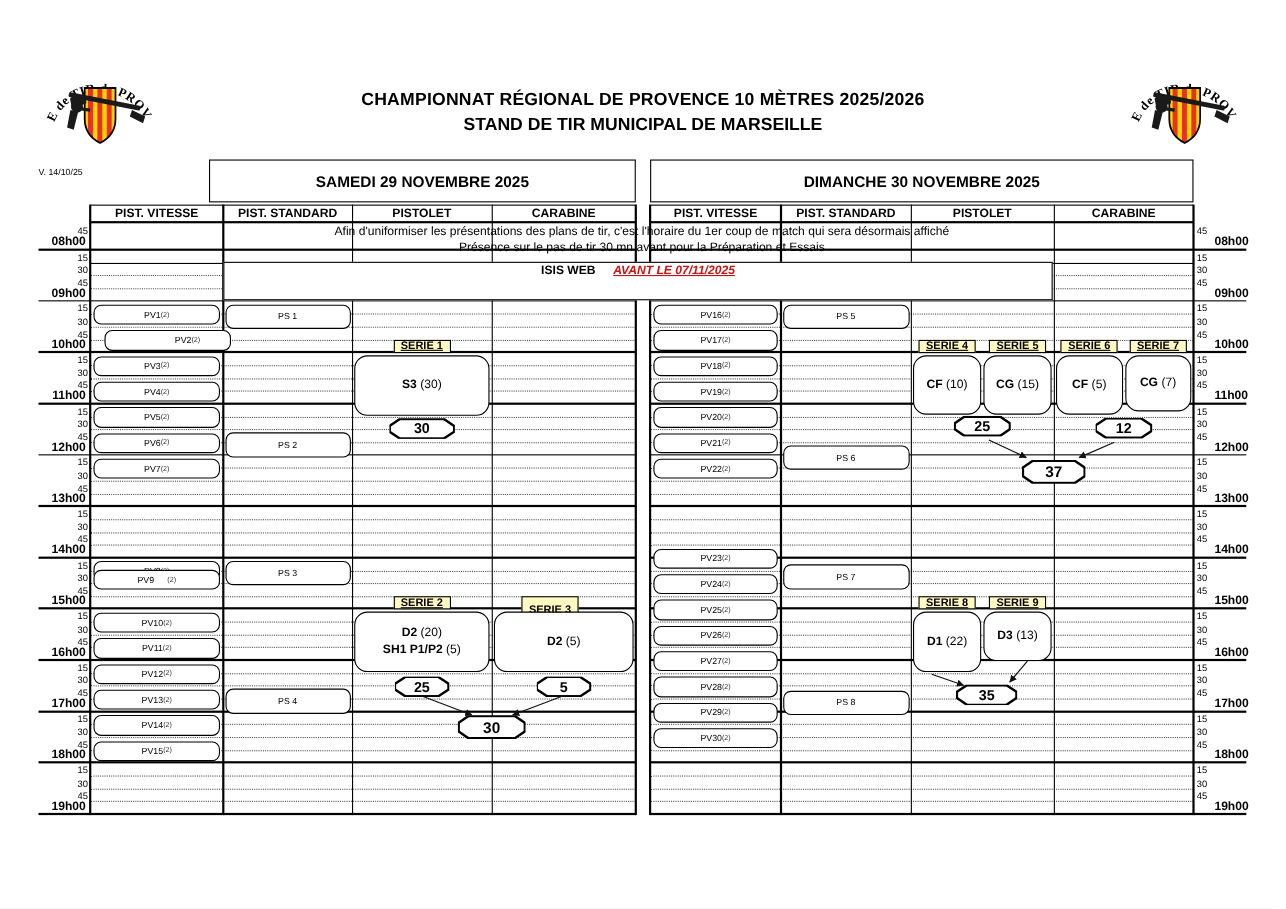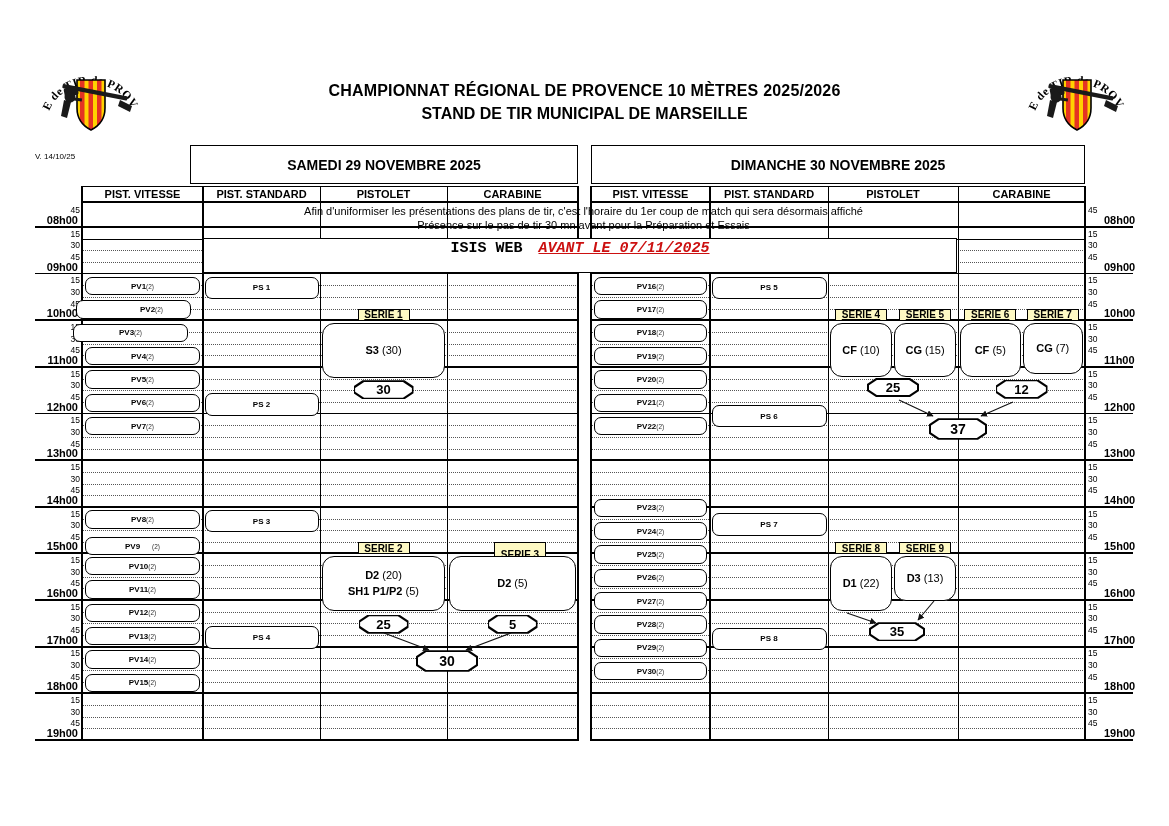--- a/index.html
+++ b/index.html
@@ -13,25 +13,25 @@
           font-size:14px;font-weight:bold;background:#fff;box-sizing:border-box;}
   .colhdr{top:186px;height:16px;display:flex;align-items:center;justify-content:center;
           font-size:11px;font-weight:bold;box-sizing:border-box;}
   .hline{background:#000;}
   .dash{border-top:1px dotted #555;height:0;}
   .vline{background:#000;}
   .notice1{top:204px;left:82px;width:1003px;text-align:center;font-size:11px;line-height:14px;}
   .notice2{top:238px;left:203px;width:754px;height:35px;border:1.4px solid #000;background:#fff;box-sizing:border-box;
            text-align:center;z-index:4;}
   .notice2 .l1{font-size:10.5px;font-weight:bold;margin-top:2px;}
-  .notice2 .l2{font-size:15px;font-weight:bold;margin-top:1px;font-family:Liberation Mono, monospace;}
+  .notice2 .l2{font-size:11px;font-weight:bold;margin-top:1px;}
   .deadline{font-style:italic;text-decoration:underline;margin-left:16px;}
   .slot{position:absolute;border:1.3px solid #000;border-radius:7px;background:#fff;box-sizing:border-box;
         display:flex;align-items:center;justify-content:center;font-size:8px;z-index:3;}
-  .slot .code{font-weight:bold;}
+  .slot .code{font-weight:normal;}
   .slot .sub{font-size:6.5px;color:#333;}
   .series{position:absolute;border:1.3px solid #000;background:#fef9c3;box-sizing:border-box;z-index:3;
           display:flex;align-items:center;justify-content:center;font-size:10px;font-weight:bold;text-decoration:underline;}
   .event{position:absolute;border:1.5px solid #000;border-radius:12px;background:#fff;box-sizing:border-box;z-index:3;
          display:flex;flex-direction:column;align-items:center;justify-content:center;font-size:11px;line-height:16px;}
   .event .code{font-weight:bold;}
   .badge{position:absolute;z-index:5;}
   .badge .outer{position:absolute;inset:0;background:#000;}
   .badge .inner{position:absolute;inset:1.6px;background:#fff;display:flex;align-items:center;justify-content:center;
                 font-weight:bold;font-size:13px;}
@@ -215,25 +215,25 @@
       <div class="abs glabel" style="left: 58px; width: 22px; top: 660.08px; text-align: right;">30</div>
       <div class="abs glabel" style="left: 58px; width: 22px; top: 671.74px; text-align: right;">45</div>
       <div class="abs ghour" style="left: 30px; width: 48px; top: 727.04px; text-align: right;">19h00</div>
       <div class="abs glabel" style="left: 58px; width: 22px; top: 695.06px; text-align: right;">15</div>
       <div class="abs glabel" style="left: 58px; width: 22px; top: 706.72px; text-align: right;">30</div>
       <div class="abs glabel" style="left: 58px; width: 22px; top: 718.38px; text-align: right;">45</div>
       <div class="slot" style="left: 85px; width: 115px; top: 277.14px; height: 18.3px;">
         <span class="code">PV1</span>
         <span class="sub">(2)</span>
       </div>
-      <div class="slot" style="left: 76px; width: 115px; top: 300.46px; height: 18.3px; padding-left: 36px;">
+      <div class="slot" style="left: 95px; width: 115px; top: 300.46px; height: 18.3px; padding-left: 36px;">
         <span class="code">PV2</span>
         <span class="sub">(2)</span>
       </div>
-      <div class="slot" style="left: 73px; width: 115px; top: 323.78px; height: 18.3px;">
+      <div class="slot" style="left: 85px; width: 115px; top: 323.78px; height: 18.3px;">
         <span class="code">PV3</span>
         <span class="sub">(2)</span>
       </div>
       <div class="slot" style="left: 85px; width: 115px; top: 347.1px; height: 18.3px;">
         <span class="code">PV4</span>
         <span class="sub">(2)</span>
       </div>
       <div class="slot" style="left: 85px; width: 115px; top: 370.42px; height: 18.3px;">
         <span class="code">PV5</span>
         <span class="sub">(2)</span>
@@ -243,21 +243,21 @@
         <span class="sub">(2)</span>
       </div>
       <div class="slot" style="left: 85px; width: 115px; top: 417.06px; height: 18.3px;">
         <span class="code">PV7</span>
         <span class="sub">(2)</span>
       </div>
       <div class="slot" style="left: 85px; width: 115px; top: 510.34px; height: 18.3px;">
         <span class="code">PV8</span>
         <span class="sub">(2)</span>
       </div>
-      <div class="slot" style="left: 85px; width: 115px; top: 537px; height: 18.3px; gap: 12px;">
+      <div class="slot" style="left: 85px; width: 115px; top: 518px; height: 18.3px; gap: 12px;">
         <span class="code">PV9</span>
         <span class="sub">(2)</span>
       </div>
       <div class="slot" style="left: 85px; width: 115px; top: 556.98px; height: 18.3px;">
         <span class="code">PV10</span>
         <span class="sub">(2)</span>
       </div>
       <div class="slot" style="left: 85px; width: 115px; top: 580.3px; height: 18.3px;">
         <span class="code">PV11</span>
         <span class="sub">(2)</span>
@@ -285,21 +285,21 @@
         <span class="code">PS 2</span>
       </div>
       <div class="slot" style="left: 204.5px; width: 114px; top: 509.84px; height: 22.6px;">
         <span class="code">PS 3</span>
       </div>
       <div class="slot" style="left: 204.5px; width: 114px; top: 626.44px; height: 22.6px;">
         <span class="code">PS 4</span>
       </div>
       <div class="series" style="left: 357.5px; width: 52px; top: 308.62px; height: 12.5px;">SERIE 1</div>
       <div class="series" style="left: 357.5px; width: 52px; top: 541.82px; height: 12.5px;">SERIE 2</div>
-      <div class="series" style="left: 494px; width: 52px; top: 541.82px; height: 26px; text-decoration: underline;">SERIE 3</div>
+      <div class="series" style="left: 474px; width: 52px; top: 541.82px; height: 26px; text-decoration: underline;">SERIE 3</div>
       <div class="event" style="left: 322px; width: 123px; top: 322.612px; height: 55.385px;">
         <div><span class="code">S3</span><span> (30)</span></div>
       </div>
       <div class="event" style="left: 322px; width: 123px; top: 555.812px; height: 55.385px;">
         <div><span class="code">D2</span><span> (20)</span></div>
         <div><span class="code">SH1 P1/P2</span><span> (5)</span></div>
       </div>
       <div class="event" style="left: 449px; width: 127px; top: 555.812px; height: 55.385px;">
         <div><span class="code">D2</span><span> (5)</span></div>
       </div>

